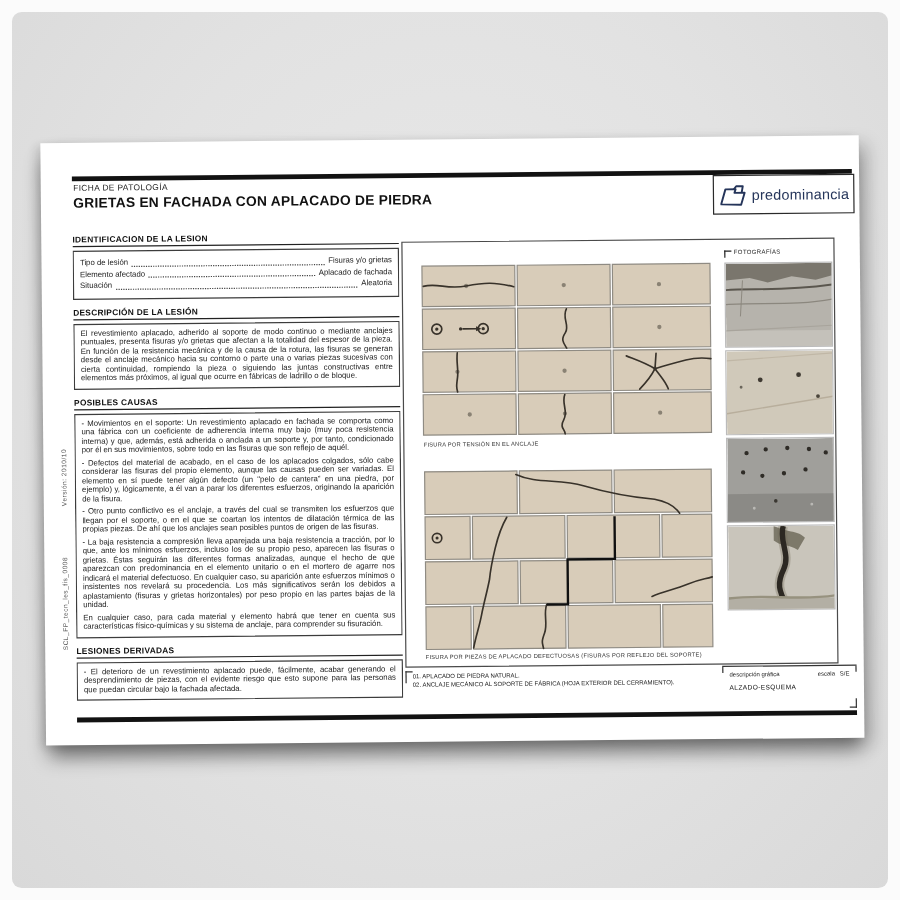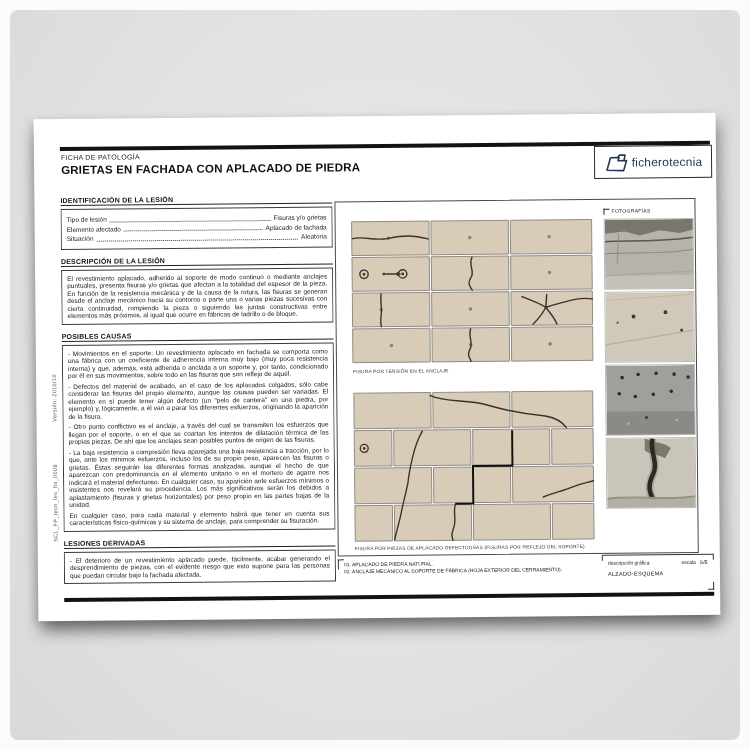--- a/index.html
+++ b/index.html
@@ -86,21 +86,21 @@
 
   <div class="bar bar-top"></div>
   <div class="doc-label">FICHA DE PATOLOGÍA</div>
   <div class="doc-title">GRIETAS EN FACHADA CON APLACADO DE PIEDRA</div>
 
   <div class="logo-box">
     <svg width="26" height="22" viewBox="0 0 26 22">
       <path d="M3,18 L6.5,6 L15,6 L14,9 L22.5,9 L19.5,19 L3,18.5 Z" fill="#ffffff" stroke="#25355a" stroke-width="1.6" stroke-linejoin="round"></path>
       <path d="M13.5,6 L15.5,3.5 L21,3.5 L20,9" fill="none" stroke="#25355a" stroke-width="1.6" stroke-linejoin="round"></path>
     </svg>
-    <span class="logo-text">ficherotecnia</span>
+    <span class="logo-text">predominancia</span>
   </div>
 
   <div class="vtext vtext-version">Versión: 2010/10</div>
   <div class="vtext vtext-code">SCL_FP_tecn_les_fis_0008</div>
 
   <div class="left-col">
 
     <div>
       <div class="sec-title">IDENTIFICACIÓN DE LA LESIÓN</div>
       <div class="sec-box">

